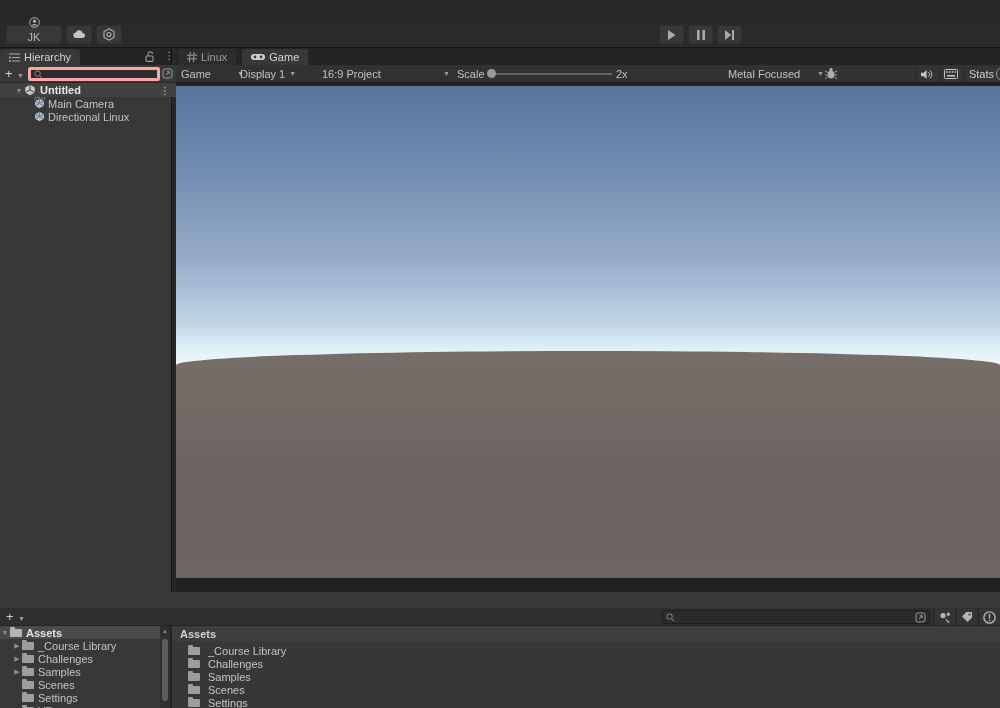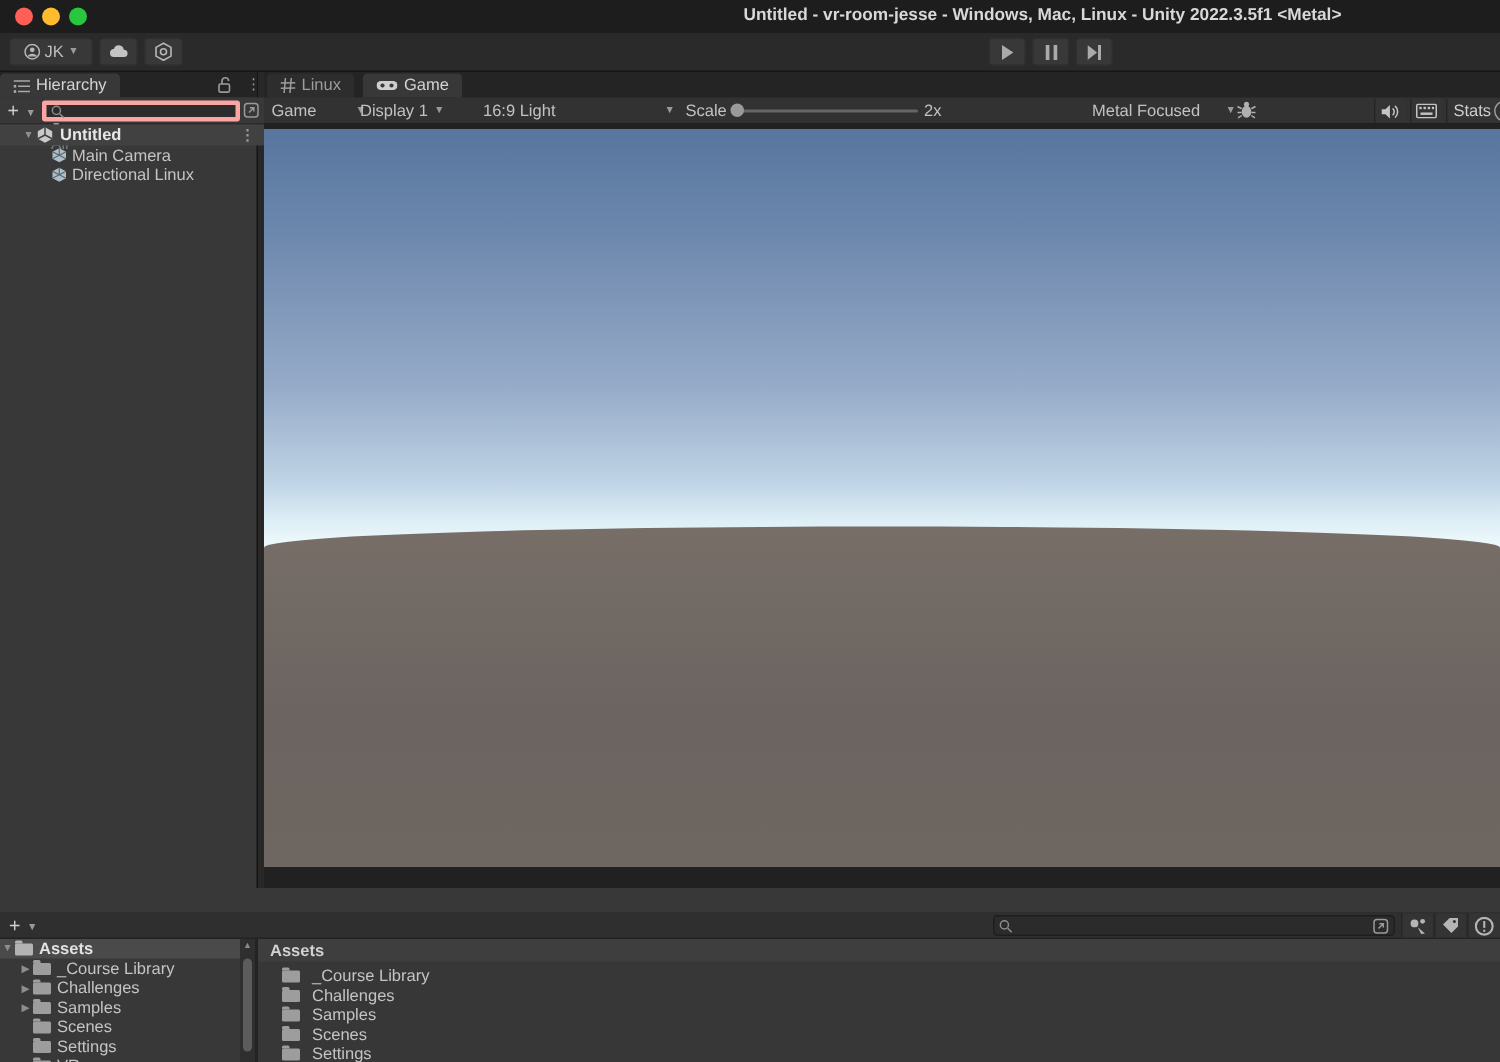--- a/index.html
+++ b/index.html
@@ -19,21 +19,21 @@
   #tl-grn   { left:46px; background:#29c73f; }
   #win-title { left:480px; top:4px; width:430px; text-align:center;
     color:#d8d8d8; font-weight:bold; font-size:11.5px; white-space:nowrap; }
 
   
   #main-toolbar { left:0; top:22px; width:1000px; height:26px; background:#2a2a2a;
     border-bottom:1px solid #161616; }
   .tbtn { background:#383838; border:1px solid #2e2e2e; border-radius:3px; height:19px;
     top:3px; display:flex; align-items:center; justify-content:center; gap:3px;
     color:#bdbdbd; cursor:default; }
-  #account-btn { left:6px; width:56px; }
+  #account-btn { left:6px; width:56px;flex-direction:column; }
   #cloud-btn { left:66px; width:26px; }
   #services-btn { left:96px; width:26px; }
   #play-group { left:659px; top:3px; display:flex; gap:4px; }
   #play-group .tbtn { position:static; width:25px; }
   .caret { font-size:7px; color:#9a9a9a; line-height:1; }
   .icon { display:inline-flex; align-items:center; justify-content:center; color:#b5b5b5; }
 
   
   .tabstrip { background:#242424; height:17px; display:flex; align-items:flex-end; }
   .tab { height:16px; display:flex; align-items:center; gap:4px; padding:0 9px;
@@ -106,26 +106,20 @@
     display:flex; flex-direction:column; justify-content:space-evenly; padding:0 1px; flex:none; }
   .console-glyph i { display:block; height:1px; background:#9d9d9d; }
 
   svg { display:block; }
 </style>
 </head>
 <body>
 
 <div id="app">
 
-  <div id="titlebar" class="abs">
-    <div id="tl-red" class="abs traffic"></div>
-    <div id="tl-yel" class="abs traffic"></div>
-    <div id="tl-grn" class="abs traffic"></div>
-    <div id="win-title" class="abs">Untitled - vr-room-jesse - Windows, Mac, Linux - Unity 2022.3.5f1 &lt;Metal&gt;</div>
-  </div>
 
   <div id="main-toolbar" class="abs">
     <div id="account-btn" class="abs tbtn">
       <span class="icon">
         <svg width="11" height="11" viewBox="0 0 11 11">
             <circle cx="5.5" cy="5.5" r="4.8" fill="none" stroke="#b5b5b5"></circle>
             <circle cx="5.5" cy="4.2" r="1.6" fill="#b5b5b5"></circle>
             <path d="M2.3 8.6 a3.4 2.6 0 0 1 6.4 0" fill="#b5b5b5"></path>
           </svg>
       </span>
@@ -281,21 +275,21 @@
     <div id="game-toolbar" class="abs">
       <div class="abs gt" style="left:5px;">
         <span>Game</span>
         <span class="caret" style="margin-left:22px;">▼</span>
       </div>
       <div class="abs gt" style="left:64px;">
         <span>Display 1</span>
         <span class="caret">▼</span>
       </div>
       <div class="abs gt" style="left:146px; width:132px;">
-        <span>16:9 Light</span>
+        <span>16:9 Project</span>
         <span class="caret" style="margin-left:auto; margin-right:4px;">▼</span>
       </div>
       <div class="abs gt" style="left:281px;">
         <span>Scale</span>
       </div>
       <div class="abs" id="scale-track" style="left:313px;"></div>
       <div class="abs" id="scale-knob" style="left:311px;"></div>
       <div class="abs gt" style="left:440px;">
         <span>2x</span>
       </div>

